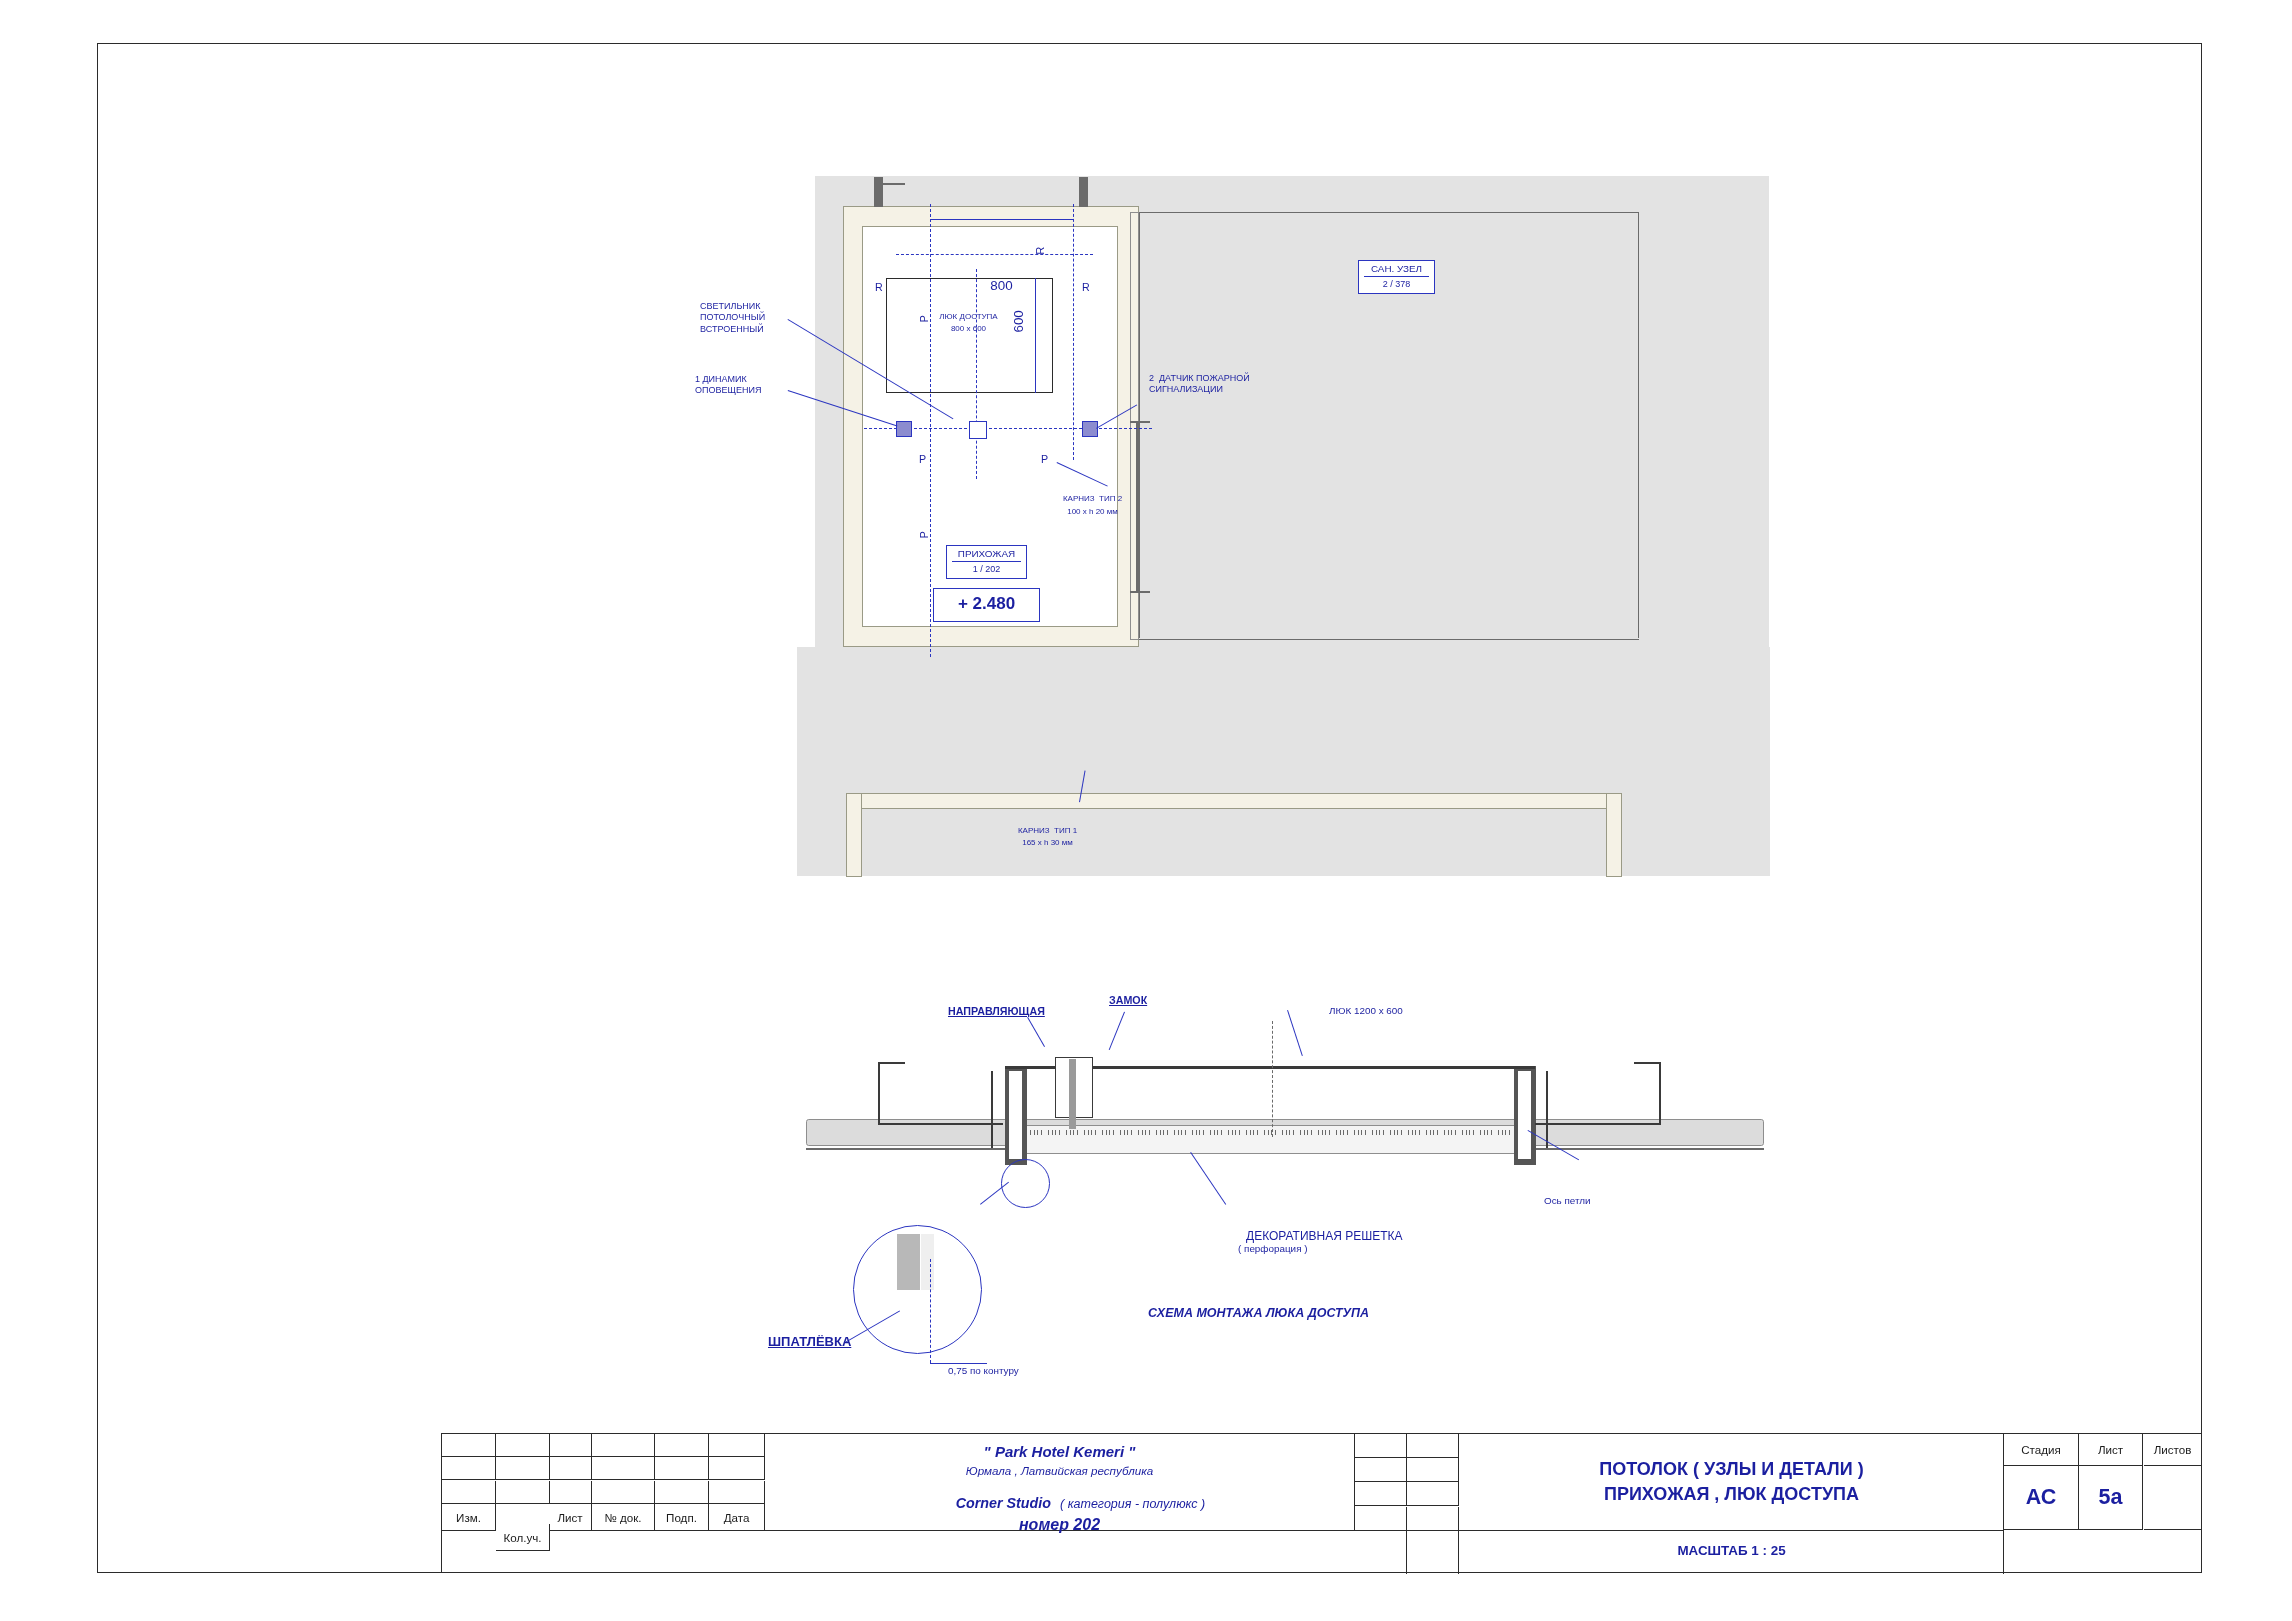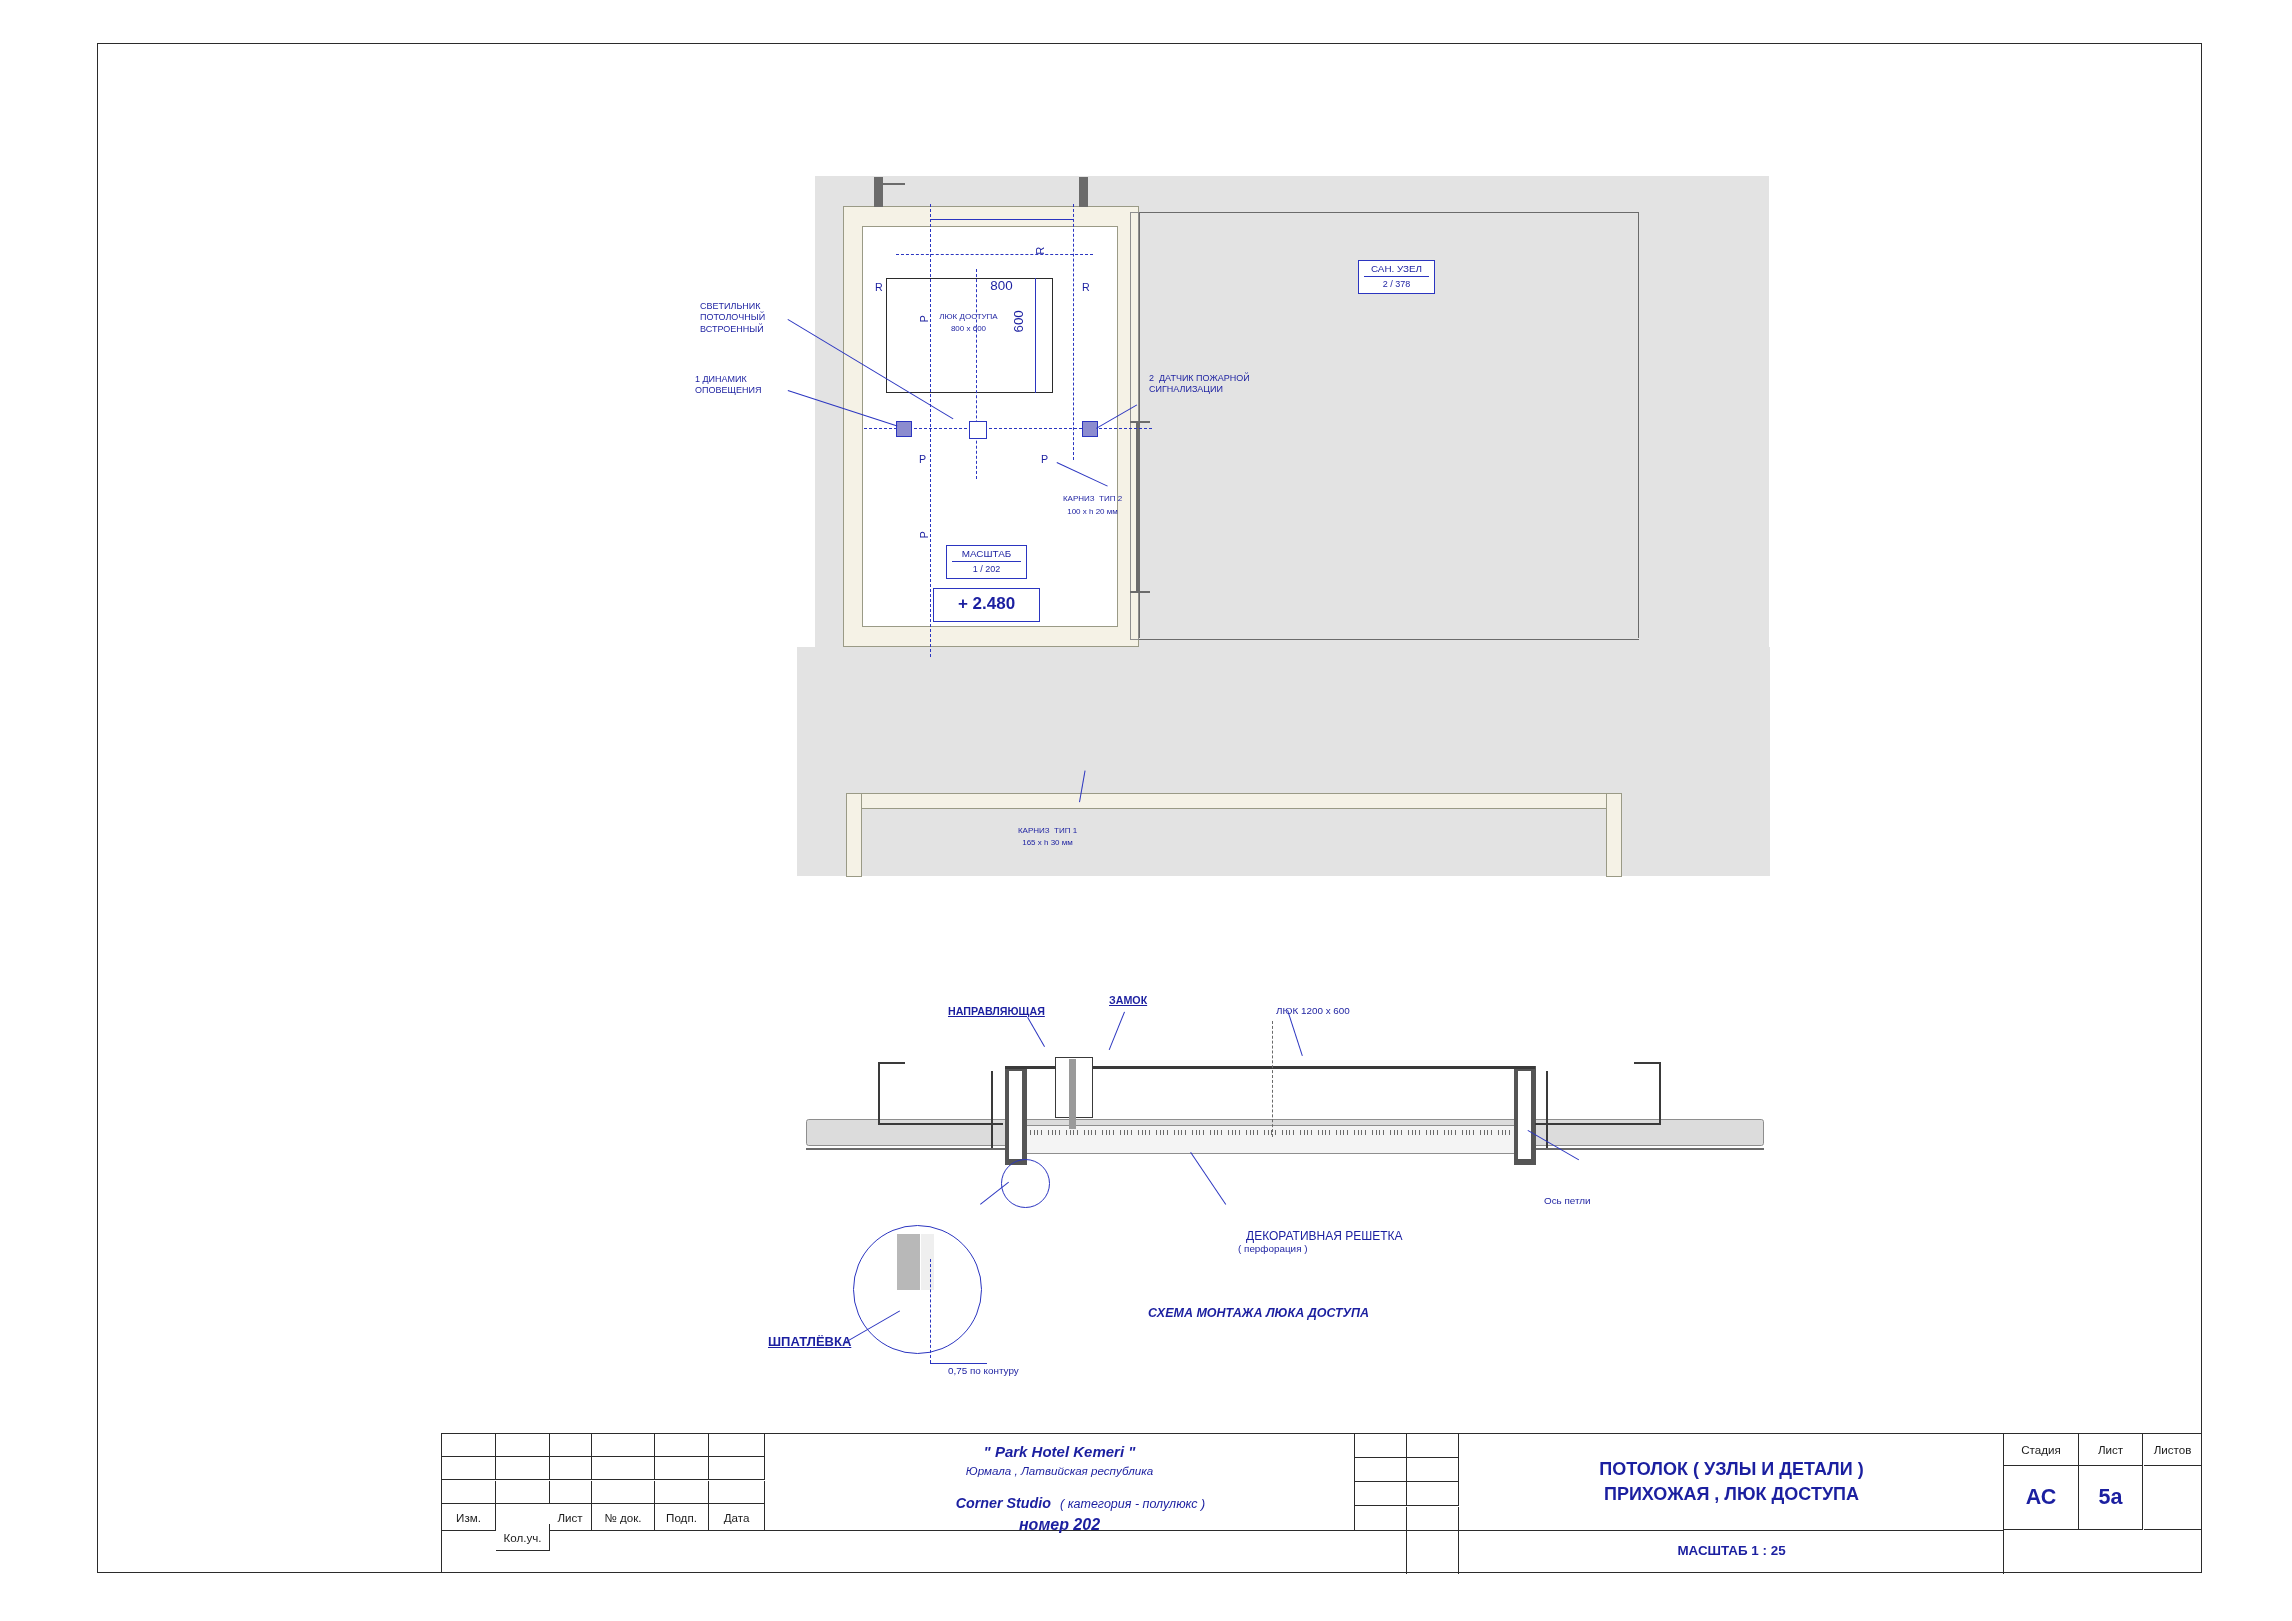--- a/index.html
+++ b/index.html
@@ -109,21 +109,21 @@
     <div class="txt" style="left:919px;top:453px;font-size:10.7px;">P</div>
     <div class="txt" style="left:1041px;top:453px;font-size:10.7px;">P</div>
     <div class="txt" style="left:921px;top:528px;font-size:10.7px;transform:rotate(-90deg);">P</div>
 
     <div class="txt c" style="left:1030px;top:494px;width:125px;font-size:8px;">КАРНИЗ  ТИП 2</div>
     <div class="txt c" style="left:1030px;top:507px;width:125px;font-size:8px;">100 x h 20 мм</div>
     <div class="txt c" style="left:985px;top:826px;width:125px;font-size:8px;">КАРНИЗ  ТИП 1</div>
     <div class="txt c" style="left:985px;top:838px;width:125px;font-size:8px;">165 x h 30 мм</div>
 
     <div class="boxlabel" style="left:946px;top:545px;width:81px;height:34px;">
-      <div>МАСШТАБ</div>
+      <div>ПРИХОЖАЯ</div>
       <div class="l2" style="border-top:0.9px solid #2b35c0;margin-top:1.8px;padding-top:1.8px;">1 / 202</div>
     </div>
     <div class="boxlabel" style="left:1358px;top:260px;width:77px;height:34px;">
       <div>САН. УЗЕЛ</div>
       <div class="l2" style="border-top:0.9px solid #2b35c0;margin-top:1.8px;padding-top:1.8px;">2 / 378</div>
     </div>
 
     <div class="elev" style="left:933px;top:588px;width:107px;height:34px;">+ 2.480</div>
   </div>
 
@@ -165,21 +165,21 @@
 
     <div class="leadline" style="left:1028px;top:1017px;width:34px;transform:rotate(60deg);"></div>
     <div class="leadline" style="left:1125px;top:1012px;width:41px;transform:rotate(112deg);"></div>
     <div class="leadline" style="left:1288px;top:1010px;width:48px;transform:rotate(72deg);"></div>
     <div class="leadline" style="left:1191px;top:1152px;width:63px;transform:rotate(56deg);"></div>
     <div class="leadline" style="left:1528px;top:1130px;width:59px;transform:rotate(30deg);"></div>
     <div class="leadline" style="left:845px;top:1342px;width:63px;transform:rotate(-30deg);"></div>
 
     <div class="txt" style="left:948px;top:1005px;font-size:10.7px;font-weight:bold;text-decoration:underline;">НАПРАВЛЯЮЩАЯ</div>
     <div class="txt" style="left:1109px;top:994px;font-size:10.7px;font-weight:bold;text-decoration:underline;">ЗАМОК</div>
-    <div class="txt" style="left:1276px;top:1005px;font-size:9.9px;">ЛЮК 1200 х 600</div>
+    <div class="txt" style="left:1329px;top:1005px;font-size:9.9px;">ЛЮК 1200 х 600</div>
     <div class="txt" style="left:1238px;top:1229px;font-size:12px;margin-left:8px;">ДЕКОРАТИВНАЯ РЕШЕТКА</div>
     <div class="txt" style="left:1238px;top:1243px;font-size:9.9px;">( перфорация )</div>
     <div class="txt" style="left:1544px;top:1195px;font-size:9.9px;">Ось петли</div>
     <div class="txt" style="left:768px;top:1334px;font-size:13px;font-weight:bold;text-decoration:underline;">ШПАТЛЁВКА</div>
     <div class="txt" style="left:948px;top:1365px;font-size:9.9px;">0,75 по контуру</div>
     <div class="txt" style="left:1148px;top:1306px;font-size:12.5px;font-weight:bold;font-style:italic;">СХЕМА МОНТАЖА ЛЮКА ДОСТУПА</div>
   </div>
 
   <div class="tb">
 

